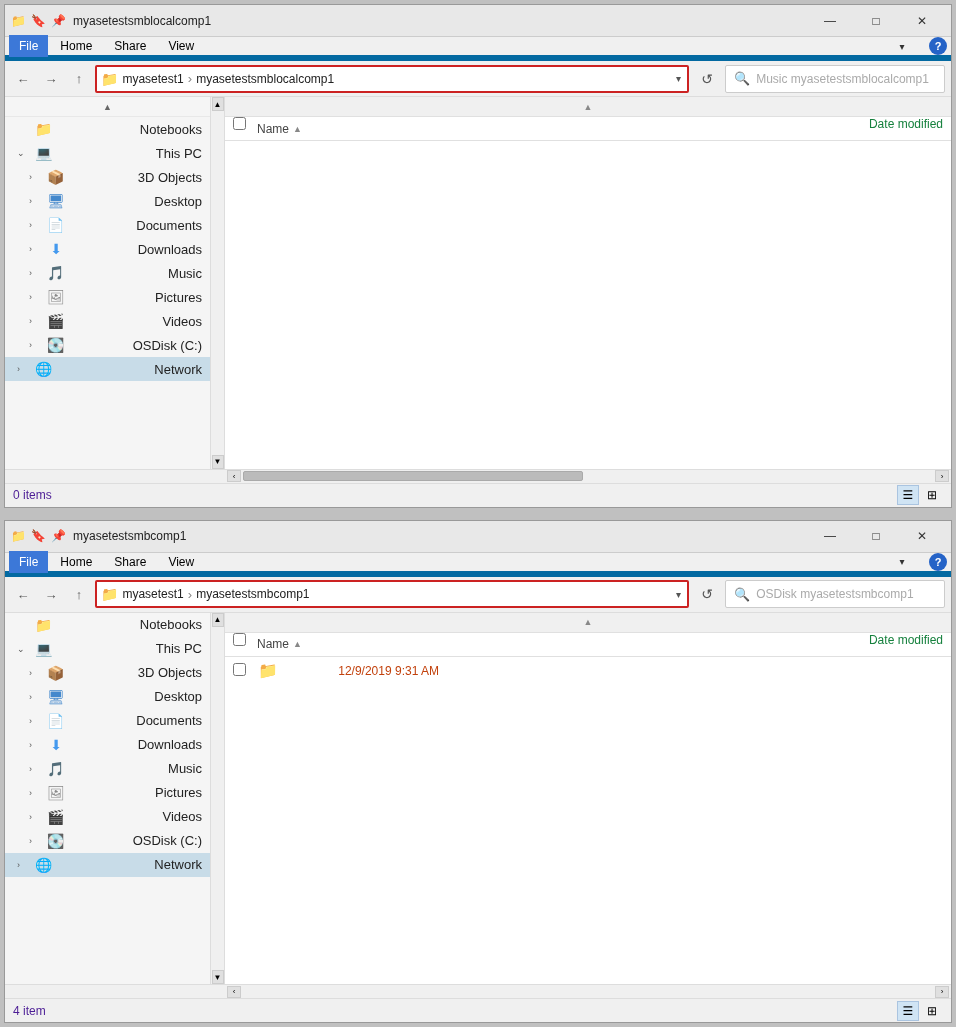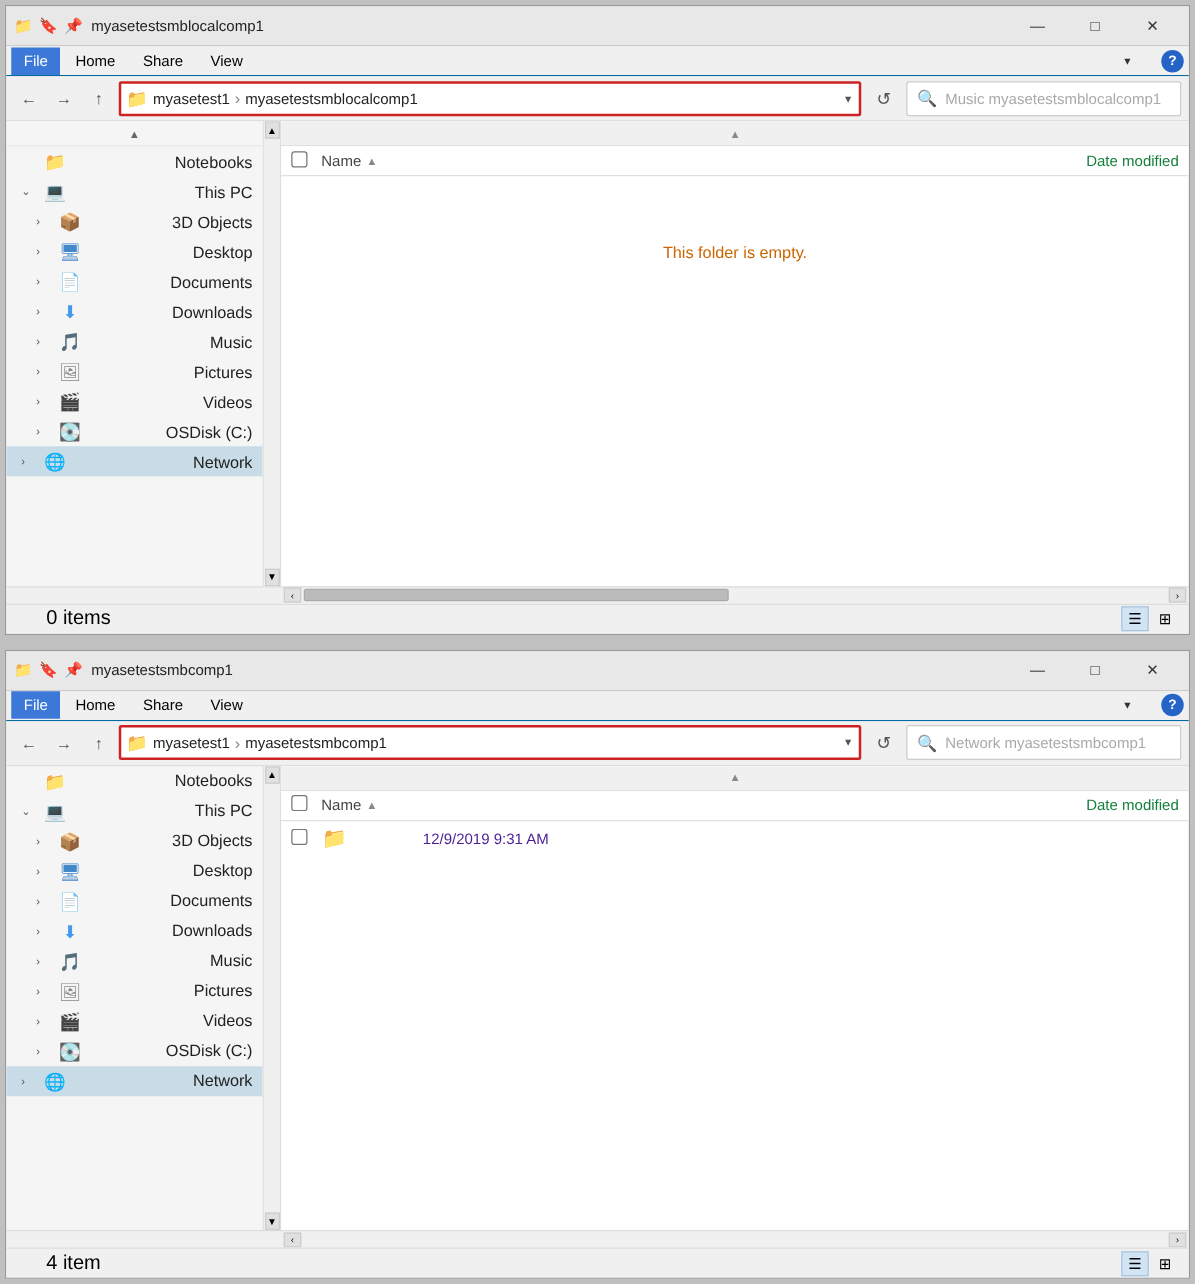--- a/index.html
+++ b/index.html
@@ -72,21 +72,21 @@
       justify-content: center;
     }
 
     
     .menu-bar {
       background: #f0f0f0;
       display: flex;
       align-items: center;
       padding: 0 4px;
       height: 24px;
-      border-bottom: 1px solid #0369a1;
+      border-bottom: 6px solid #0369a1;
       gap: 2px;
     }
     .menu-btn {
       background: transparent;
       border: none;
       padding: 2px 10px;
       font-size: 12px;
       cursor: pointer;
       height: 22px;
     }
@@ -237,21 +237,20 @@
       display: flex;
       flex-direction: column;
       min-width: 0;
       background: white;
       position: relative;
     }
 
     
     .column-header {
       display: flex;
-      align-items: center;
       background: white;
       border-bottom: 1px solid #e0e0e0;
       height: 24px;
       padding: 0 8px;
       position: sticky;
       top: 1px;
       z-index: 2;
     }
     .col-checkbox {
       width: 24px;
@@ -288,33 +287,33 @@
     .file-row {
       display: flex;
       align-items: center;
       padding: 3px 8px;
       height: 28px;
       cursor: pointer;
     }
     .file-checkbox { width: 24px; flex-shrink: 0; }
     .file-icon { width: 22px; flex-shrink: 0; text-align: center; font-size: 16px; }
     .file-name { flex: 1; font-size: 13px; color: #222; }
-    .file-date { width: 160px; font-size: 12px; color: #4c1d95; text-align: right; }
+    .file-date { width: 160px; font-size: 12px; color: #c2410c; text-align: right; }
 
     
     .status-bar {
       height: 24px;
       background: #f0f0f0;
       border-top: 1px solid #ddd;
       display: flex;
       align-items: center;
       padding: 0 8px;
       gap: 8px;
     }
-    .status-text { font-size: 16px; color: #000000; margin-left: 24px; }
+    .status-text { font-size: 12px; color: #4c1d95; }
     .status-right {
       margin-left: auto;
       display: flex;
       gap: 2px;
     }
     .view-btn {
       width: 22px;
       height: 20px;
       background: transparent;
       border: 1px solid transparent;
@@ -566,21 +565,20 @@
         <div class="col-checkbox">
           <input type="checkbox" style="width: 13px; height: 13px;">
         </div>
         <div class="col-name">
           <span>Name</span>
           <span style="font-size:9px;color:#888;">▲</span>
         </div>
         <div class="col-date">Date modified</div>
       </div>
 
-      <div class="empty-message">This folder is empty.</div>
     </div>
   </div>
 
   <div class="scroll-track-h">
     <div style="width:220px;"></div>
     <div class="scroll-arrow">‹</div>
     <div class="scroll-thumb" style="width:340px;height:10px;"></div>
     <div class="scroll-track-fill"></div>
     <div class="scroll-arrow">›</div>
   </div>
@@ -632,21 +630,21 @@
         <span class="breadcrumb-icon">📁</span>
         <span class="breadcrumb-path">myasetest1</span>
         <span class="breadcrumb-sep">›</span>
         <span class="breadcrumb-path">myasetestsmbcomp1</span>
       </div>
       <button class="address-dropdown">▾</button>
     </div>
     <button class="refresh-btn">↺</button>
     <div class="search-box">
       <span class="search-icon">🔍</span>
-      <span class="search-placeholder">Network myasetestsmbcomp1</span>
+      <span class="search-placeholder">OSDisk myasetestsmbcomp1</span>
     </div>
   </div>
 
   <div class="pane-with-scroll">
 
     <div class="sidebar-with-vscroll">
       <div style="display:flex;flex:1;min-height:0;overflow:hidden;">
         <div class="sidebar-inner">
           <div class="sidebar-item">
             <span class="expand-arrow"></span>

